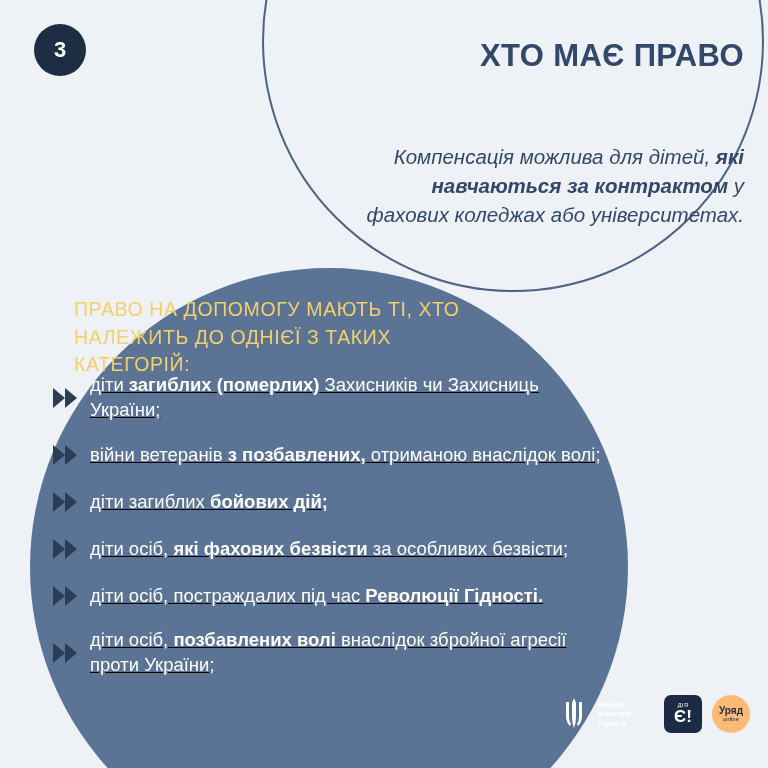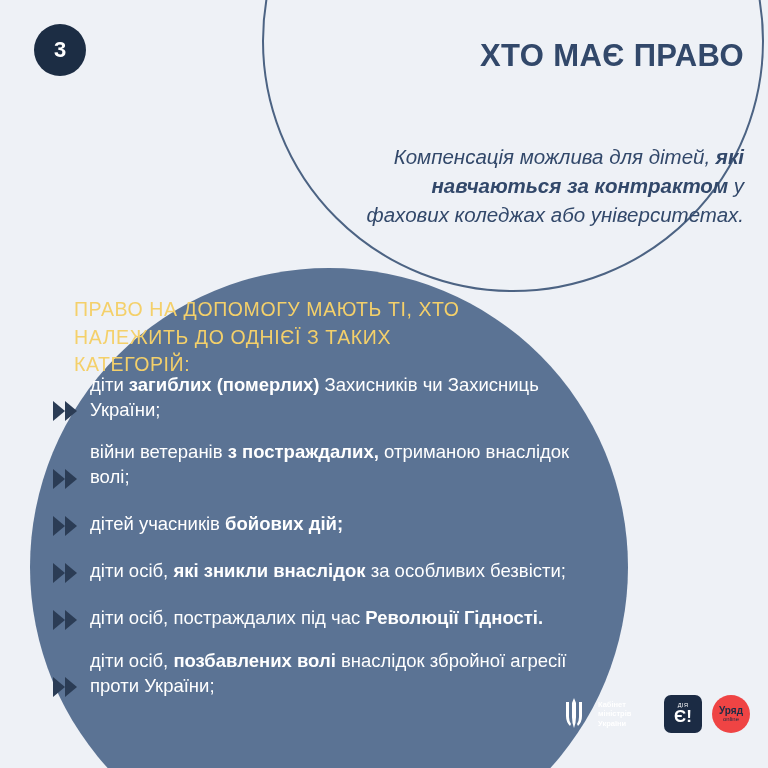--- a/index.html
+++ b/index.html
@@ -107,23 +107,24 @@
   
   .list {
     position: absolute;
     left: 52px;
     top: 372px;
     width: 560px;
   }
   .list-item {
     position: relative;
     display: flex;
-    align-items: flex-end;
+    align-items: center;
     margin-bottom: 17px;
     min-height: 30px;
+    text-decoration: underline;
   }
   .arrow-icon {
     flex: 0 0 auto;
     width: 26px;
     height: 22px;
     margin-right: 12px;
     margin-top: 2px;
   }
   .item-text {
     color: #ffffff;
@@ -166,21 +167,21 @@
     flex-direction: column;
     align-items: center;
     justify-content: center;
     line-height: 1;
   }
   .logo-diia .small { font-size: 5.5px; letter-spacing: 0.5px; }
   .logo-diia .big { font-size: 17px; font-weight: bold; }
   .logo-uryad {
     width: 38px;
     height: 38px;
-    background: #ef4444;
+    background: #fdba74;
     border-radius: 50%;
     color: #1b2b44;
     display: flex;
     flex-direction: column;
     align-items: center;
     justify-content: center;
     line-height: 1.05;
   }
   .logo-uryad .big { font-size: 10px; font-weight: bold; }
   .logo-uryad .small { font-size: 6px; }
@@ -219,41 +220,41 @@
       <span class="item-text"><span>діти </span><b>загиблих (померлих)</b><span> Захисників чи Захисниць України;</span></span>
     </div>
 
     <div class="list-item">
       <span class="arrow-icon">
         <svg viewBox="0 0 26 22" width="26" height="22" aria-hidden="true">
           <polygon points="1,1 13,11 1,21" fill="#2b3c55"></polygon>
           <polygon points="13,1 25,11 13,21" fill="#2b3c55"></polygon>
         </svg>
       </span>
-      <span class="item-text"><span>війни ветеранів </span><b>з постраждалих,</b><span> отриманою внаслідок волі;</span></span>
-    </div>
-
-    <div class="list-item">
-      <span class="arrow-icon">
-        <svg viewBox="0 0 26 22" width="26" height="22" aria-hidden="true">
-          <polygon points="1,1 13,11 1,21" fill="#2b3c55"></polygon>
-          <polygon points="13,1 25,11 13,21" fill="#2b3c55"></polygon>
-        </svg>
-      </span>
-      <span class="item-text"><span>дітей учасників </span><b>бойових дій;</b><span></span></span>
-    </div>
-
-    <div class="list-item">
-      <span class="arrow-icon">
-        <svg viewBox="0 0 26 22" width="26" height="22" aria-hidden="true">
-          <polygon points="1,1 13,11 1,21" fill="#2b3c55"></polygon>
-          <polygon points="13,1 25,11 13,21" fill="#2b3c55"></polygon>
-        </svg>
-      </span>
-      <span class="item-text"><span>діти осіб, </span><b>які зникли внаслідок</b><span> за особливих безвісти;</span></span>
+      <span class="item-text"><span>війни ветеранів </span><b>з позбавлених,</b><span> отриманою внаслідок волі;</span></span>
+    </div>
+
+    <div class="list-item">
+      <span class="arrow-icon">
+        <svg viewBox="0 0 26 22" width="26" height="22" aria-hidden="true">
+          <polygon points="1,1 13,11 1,21" fill="#2b3c55"></polygon>
+          <polygon points="13,1 25,11 13,21" fill="#2b3c55"></polygon>
+        </svg>
+      </span>
+      <span class="item-text"><span>діти загиблих </span><b>бойових дій;</b><span></span></span>
+    </div>
+
+    <div class="list-item">
+      <span class="arrow-icon">
+        <svg viewBox="0 0 26 22" width="26" height="22" aria-hidden="true">
+          <polygon points="1,1 13,11 1,21" fill="#2b3c55"></polygon>
+          <polygon points="13,1 25,11 13,21" fill="#2b3c55"></polygon>
+        </svg>
+      </span>
+      <span class="item-text"><span>діти осіб, </span><b>які фахових безвісти</b><span> за особливих безвісти;</span></span>
     </div>
 
     <div class="list-item">
       <span class="arrow-icon">
         <svg viewBox="0 0 26 22" width="26" height="22" aria-hidden="true">
           <polygon points="1,1 13,11 1,21" fill="#2b3c55"></polygon>
           <polygon points="13,1 25,11 13,21" fill="#2b3c55"></polygon>
         </svg>
       </span>
       <span class="item-text"><span>діти осіб, постраждалих під час </span><b>Революції Гідності.</b><span></span></span>

